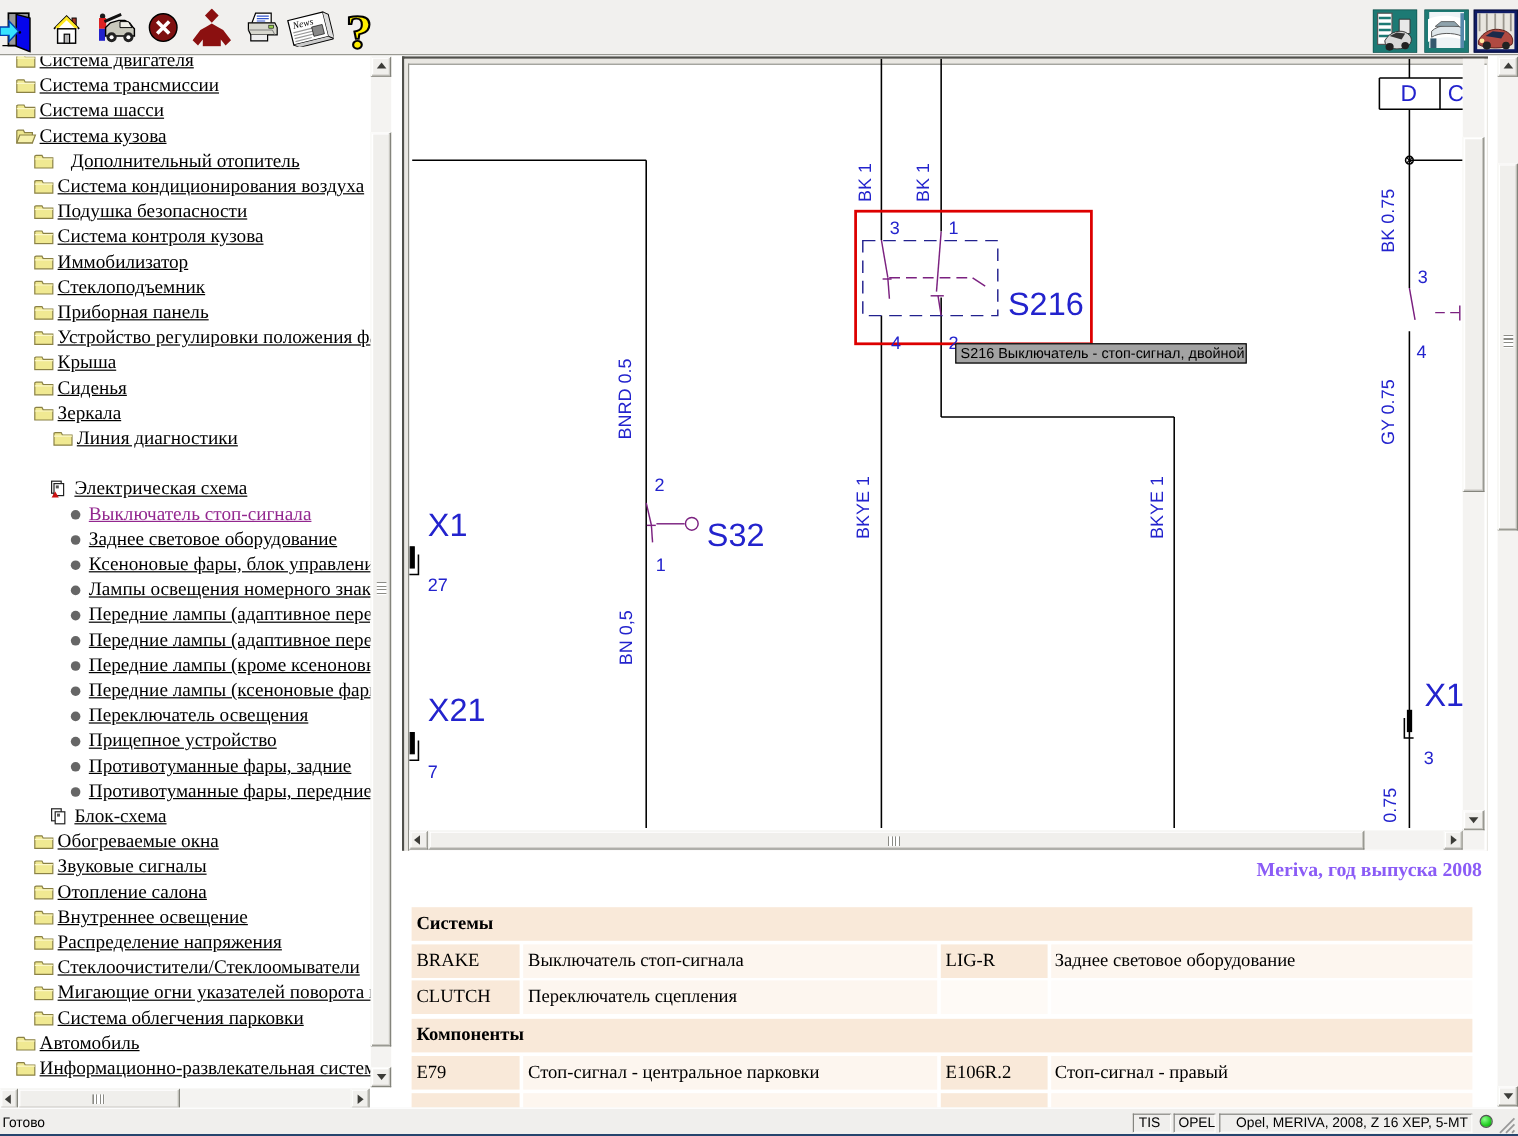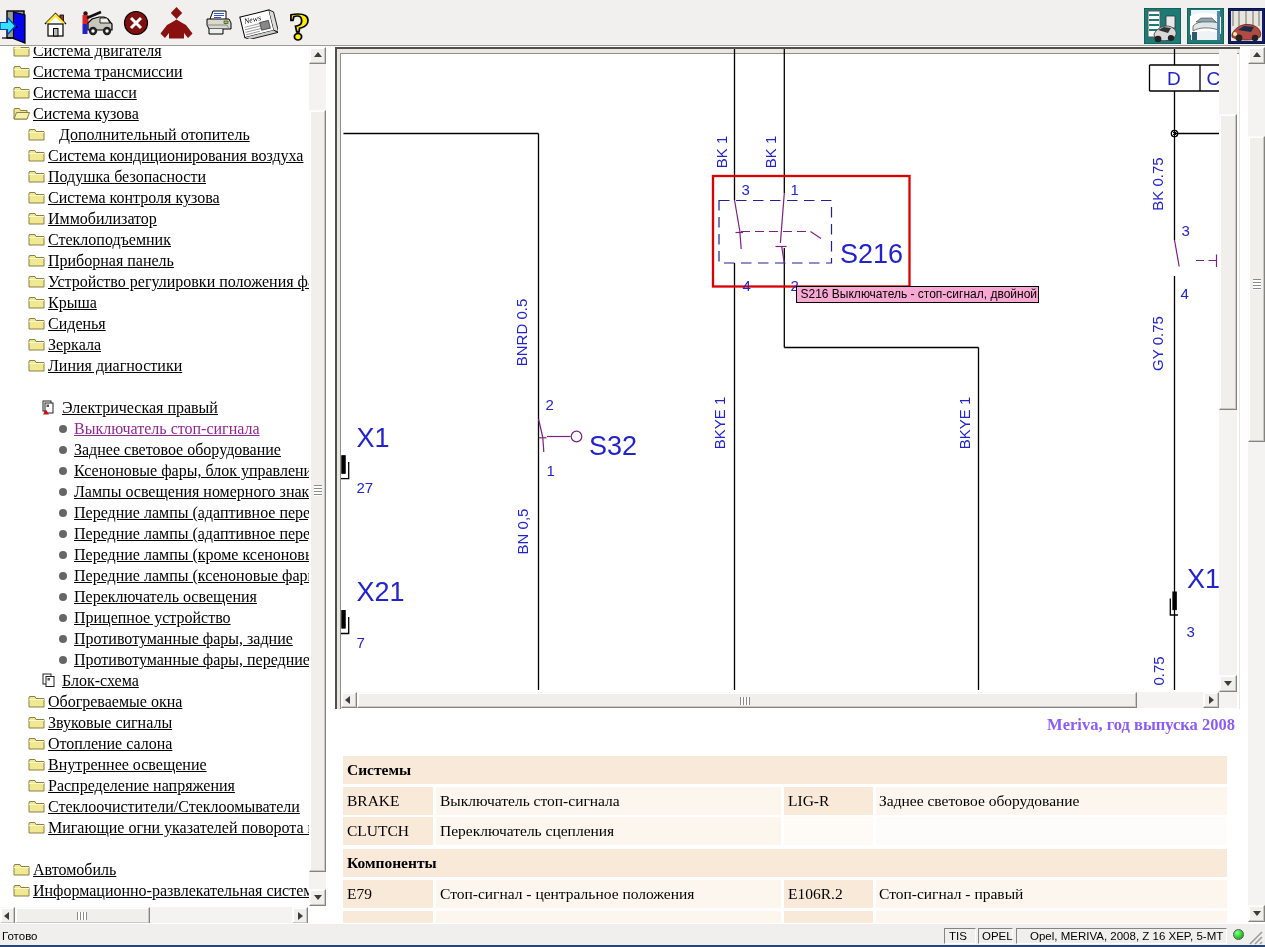--- a/index.html
+++ b/index.html
@@ -231,35 +231,35 @@
         </svg>
         <span style="position:absolute;left:48px;"><a href="#x">Сиденья</a></span>
       </div>
 <div class="trow" style="left:0;top:287px;width:309px;line-height:21px;">
         <svg class="ticon" style="left:28px;top:3px" width="17" height="14" viewBox="0 0 17 14">
           <path d="M1,3 L1,13 L16,13 L16,4.5 L8,4.5 L7,2.5 L2,2.5 Z" fill="#f0e992" stroke="#8a8145" stroke-width="1"></path>
           <path d="M1,5.5 L16,5.5" stroke="#fbf7c8" stroke-width="1"></path>
         </svg>
         <span style="position:absolute;left:48px;"><a href="#x">Зеркала</a></span>
       </div>
-<div class="trow" style="left:0;top:308px;width:309px;line-height:21px;">
+<div class="trow" style="left:16px;top:308px;width:309px;line-height:21px;">
         <svg class="ticon" style="left:28px;top:3px" width="17" height="14" viewBox="0 0 17 14">
           <path d="M1,3 L1,13 L16,13 L16,4.5 L8,4.5 L7,2.5 L2,2.5 Z" fill="#f0e992" stroke="#8a8145" stroke-width="1"></path>
           <path d="M1,5.5 L16,5.5" stroke="#fbf7c8" stroke-width="1"></path>
         </svg>
         <span style="position:absolute;left:48px;"><a href="#x">Линия диагностики</a></span>
       </div>
 <div class="trow" style="left:0;top:350px;width:309px;line-height:21px;">
         <svg class="ticon" style="left:42px;top:3px" width="15" height="15" viewBox="0 0 15 15">
           <rect x="1" y="1" width="8" height="10" fill="#fff" stroke="#222"></rect>
           <rect x="3" y="3" width="8" height="10" fill="#fff" stroke="#222"></rect>
           <rect x="4.5" y="4.5" width="2.5" height="2.5" fill="#555"></rect>
           <path d="M1,14.5 L7,14.5 L4,9.5 Z" fill="#cc1111"></path>
         </svg>
-        <span style="position:absolute;left:62px;"><a href="#x">Электрическая правый</a></span>
+        <span style="position:absolute;left:62px;"><a href="#x">Электрическая схема</a></span>
       </div>
 <div class="trow" style="left:0;top:371px;width:309px;line-height:21px;">
         <span class="ticon" style="left:59px;top:7px;width:8px;height:8px;border-radius:50%;background:#666;"></span>
         <span style="position:absolute;left:74px;"><a class="v" href="#x">Выключатель стоп-сигнала</a></span>
       </div>
 <div class="trow" style="left:0;top:392px;width:309px;line-height:21px;">
         <span class="ticon" style="left:59px;top:7px;width:8px;height:8px;border-radius:50%;background:#666;"></span>
         <span style="position:absolute;left:74px;"><a href="#x">Заднее световое оборудование</a></span>
       </div>
 <div class="trow" style="left:0;top:413px;width:309px;line-height:21px;">
@@ -351,20 +351,27 @@
           <path d="M1,5.5 L16,5.5" stroke="#fbf7c8" stroke-width="1"></path>
         </svg>
         <span style="position:absolute;left:48px;"><a href="#x">Стеклоочистители/Стеклоомыватели</a></span>
       </div>
 <div class="trow" style="left:0;top:770px;width:309px;line-height:21px;">
         <svg class="ticon" style="left:28px;top:3px" width="17" height="14" viewBox="0 0 17 14">
           <path d="M1,3 L1,13 L16,13 L16,4.5 L8,4.5 L7,2.5 L2,2.5 Z" fill="#f0e992" stroke="#8a8145" stroke-width="1"></path>
           <path d="M1,5.5 L16,5.5" stroke="#fbf7c8" stroke-width="1"></path>
         </svg>
         <span style="position:absolute;left:48px;"><a href="#x">Мигающие огни указателей поворота и аварийная сигнализация</a></span>
+      </div>
+<div class="trow" style="left:0;top:791px;width:309px;line-height:21px;">
+        <svg class="ticon" style="left:28px;top:3px" width="17" height="14" viewBox="0 0 17 14">
+          <path d="M1,3 L1,13 L16,13 L16,4.5 L8,4.5 L7,2.5 L2,2.5 Z" fill="#f0e992" stroke="#8a8145" stroke-width="1"></path>
+          <path d="M1,5.5 L16,5.5" stroke="#fbf7c8" stroke-width="1"></path>
+        </svg>
+        <span style="position:absolute;left:48px;"><a href="#x">Система облегчения парковки</a></span>
       </div>
 <div class="trow" style="left:0;top:812px;width:309px;line-height:21px;">
         <svg class="ticon" style="left:13px;top:3px" width="17" height="14" viewBox="0 0 17 14">
           <path d="M1,3 L1,13 L16,13 L16,4.5 L8,4.5 L7,2.5 L2,2.5 Z" fill="#f0e992" stroke="#8a8145" stroke-width="1"></path>
           <path d="M1,5.5 L16,5.5" stroke="#fbf7c8" stroke-width="1"></path>
         </svg>
         <span style="position:absolute;left:33px;"><a href="#x">Автомобиль</a></span>
       </div>
 <div class="trow" style="left:0;top:833px;width:309px;line-height:21px;">
         <svg class="ticon" style="left:13px;top:3px" width="17" height="14" viewBox="0 0 17 14">
@@ -488,37 +495,37 @@
 
 <div class="sbtrack" style="left:341px;top:645px;width:878px;height:16px;"></div>
 <div class="sbbtn" style="left:341px;top:645px;width:16px;height:16px;"></div>
 <div class="tri" style="left:345px;top:649px;border-top:4px solid transparent;border-bottom:4px solid transparent;border-right:5px solid #3c3c38;"></div>
 <div class="sbthumb" style="left:357px;top:645px;width:780px;height:16px;"></div>
 <div class="grip" style="left:740px;top:649.5px;width:10px;"></div>
 <div class="sbbtn" style="left:1203px;top:645px;width:16px;height:16px;"></div>
 <div class="tri" style="left:1209px;top:649px;border-top:4px solid transparent;border-bottom:4px solid transparent;border-left:5px solid #3c3c38;"></div>
 <div class="sbtrack" style="left:1219px;top:645px;width:18px;height:16px;"></div>
 
-<div style="position:absolute;left:795.5px;top:238.5px;width:243px;height:17.5px;background:#f9a8d4;border:1px solid #000;font-size:12px;line-height:15.5px;padding-left:4px;white-space:nowrap;">S216 Выключатель - стоп-сигнал, двойной</div>
+<div style="position:absolute;left:795.5px;top:238.5px;width:243px;height:17.5px;background:#a3a3a3;border:1px solid #000;font-size:12px;line-height:15.5px;padding-left:4px;white-space:nowrap;">S216 Выключатель - стоп-сигнал, двойной</div>
 
 <div style="position:absolute;left:835px;top:668px;width:400px;text-align:right;font-family:'Liberation Serif',serif;font-weight:bold;font-size:16.5px;color:#8b5cf6;">Meriva, год выпуска 2008</div>
 
 <div class="tbl">
  <div class="hdr ctext" style="left:343px;top:709px;width:884px;height:28px;">Системы</div>
  <div class="lblc ctext" style="left:343px;top:740px;width:90px;height:28px;">BRAKE</div>
  <div class="desc ctext" style="left:436px;top:740px;width:345px;height:28px;padding-left:4px;">Выключатель стоп-сигнала</div>
  <div class="lblc ctext" style="left:784px;top:740px;width:89px;height:28px;">LIG-R</div>
  <div class="desc ctext" style="left:876px;top:740px;width:351px;height:28px;padding-left:3px;">Заднее световое оборудование</div>
  <div class="lblc ctext" style="left:343px;top:770px;width:90px;height:28px;">CLUTCH</div>
  <div class="desc ctext" style="left:436px;top:770px;width:345px;height:28px;padding-left:4px;">Переключатель сцепления</div>
  <div style="position:absolute;left:784px;top:770px;width:89px;height:28px;background:#fefaf6;"></div>
  <div style="position:absolute;left:876px;top:770px;width:351px;height:28px;background:#fefcfa;"></div>
  <div class="hdr ctext" style="left:343px;top:802px;width:884px;height:28px;">Компоненты</div>
  <div class="lblc ctext" style="left:343px;top:833px;width:90px;height:28px;">E79</div>
- <div class="desc ctext" style="left:436px;top:833px;width:345px;height:28px;padding-left:4px;">Стоп-сигнал - центральное положения</div>
+ <div class="desc ctext" style="left:436px;top:833px;width:345px;height:28px;padding-left:4px;">Стоп-сигнал - центральное парковки</div>
  <div class="lblc ctext" style="left:784px;top:833px;width:89px;height:28px;">E106R.2</div>
  <div class="desc ctext" style="left:876px;top:833px;width:351px;height:28px;padding-left:3px;">Стоп-сигнал - правый</div>
  <div class="lblc" style="left:343px;top:864px;width:90px;height:12px;"></div>
  <div class="desc" style="left:436px;top:864px;width:345px;height:12px;"></div>
  <div class="lblc" style="left:784px;top:864px;width:89px;height:12px;"></div>
  <div class="desc" style="left:876px;top:864px;width:351px;height:12px;"></div>
 </div>
 
 <div class="sbtrack" style="left:1248px;top:0;width:17px;height:875px;"></div>
 <div class="sbbtn" style="left:1248px;top:0;width:17px;height:17px;"></div>

